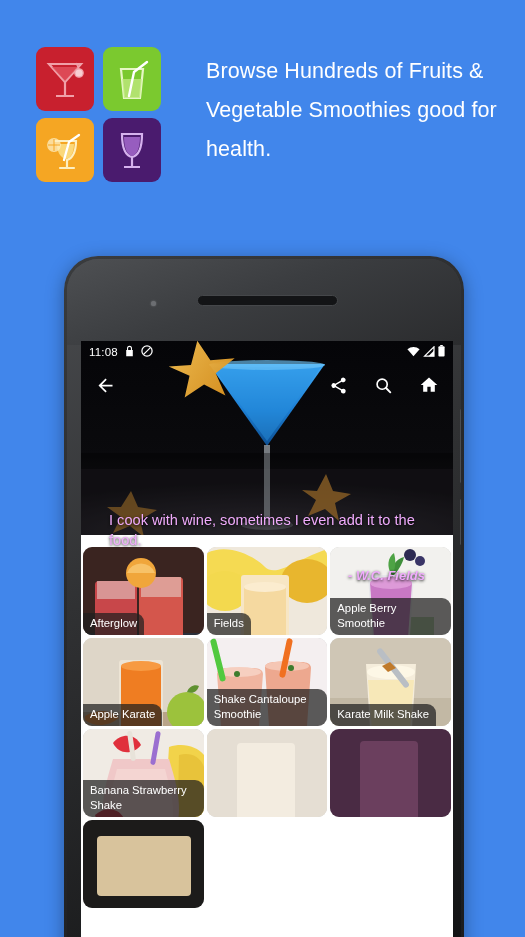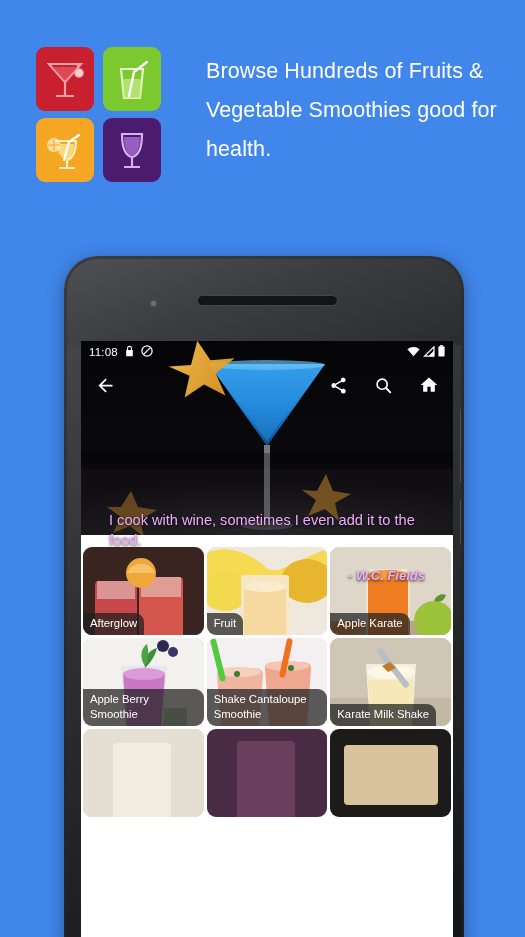--- a/index.html
+++ b/index.html
@@ -362,56 +362,56 @@
             <svg class="card-photo" width="122" height="118" viewBox="0 0 122 118" preserveAspectRatio="none">
               <rect width="122" height="118" fill="#efe8dc"></rect>
               <path d="M0 6c20-10 46 2 58 14S96 8 122 2v30H0z" fill="#f5da52"></path>
               <ellipse cx="100" cy="34" rx="26" ry="22" fill="#e8b62e"></ellipse>
               <ellipse cx="18" cy="44" rx="24" ry="20" fill="#f3d94e"></ellipse>
               <rect x="34" y="28" width="48" height="74" rx="3" fill="#f7e6c4"></rect>
               <rect x="37" y="40" width="42" height="62" fill="#f5d9a0"></rect>
               <ellipse cx="58" cy="40" rx="21" ry="5" fill="#fbeccf"></ellipse>
               <rect y="100" width="122" height="18" fill="#6e4a2c"></rect>
             </svg>
-            <div class="card-label">Fruit</div>
+            <div class="card-label">Fields</div>
+          </div>
+
+          <div class="card">
+            <svg class="card-photo" width="122" height="118" viewBox="0 0 122 118" preserveAspectRatio="none">
+              <rect width="122" height="118" fill="#f2f1ee"></rect>
+              <rect x="74" y="70" width="30" height="48" fill="#7fb26a" opacity=".6"></rect>
+              <path d="M38 28h46l-6 90H44z" fill="#e7e7ea"></path>
+              <path d="M40 36h42l-6 82H46z" fill="#c878c4"></path>
+              <ellipse cx="61" cy="36" rx="21" ry="6" fill="#dd9ad8"></ellipse>
+              <path d="M62 30c-2-10 4-18 12-20-2 8-6 14-12 20z" fill="#3f8f3a"></path>
+              <path d="M62 28c-6-8-4-18 2-22 2 8 2 15-2 22z" fill="#4ea345"></path>
+              <circle cx="80" cy="8" r="6" fill="#2d2a52"></circle>
+              <circle cx="90" cy="14" r="5" fill="#3a3566"></circle>
+            </svg>
+            <div class="card-label two-line">Apple Berry Smoothie</div>
           </div>
 
           <div class="card">
             <svg class="card-photo" width="122" height="118" viewBox="0 0 122 118" preserveAspectRatio="none">
               <rect width="122" height="118" fill="#ded6c8"></rect>
               <rect y="74" width="122" height="44" fill="#b9a489"></rect>
               <rect x="36" y="22" width="44" height="76" rx="3" fill="#f2e9da" opacity=".7"></rect>
               <rect x="38" y="28" width="40" height="70" fill="#ef7d22"></rect>
               <ellipse cx="58" cy="28" rx="20" ry="5" fill="#f79a42"></ellipse>
               <path d="M2 78c14-8 26-6 34 2-10 8-24 10-34 2z" fill="#ee8027"></path>
               <path d="M6 94c14-8 26-6 34 2-10 8-24 10-34 2z" fill="#e5731d"></path>
               <circle cx="104" cy="74" r="20" fill="#9cc23c"></circle>
               <path d="M104 54c2-6 8-8 12-6-2 6-6 8-12 6z" fill="#5f9130"></path>
               <path d="M88 100c10-6 20-4 26 4-8 6-20 6-26-4z" fill="#c79a5a"></path>
             </svg>
             <div class="card-label">Apple Karate</div>
           </div>
 
           <div class="card">
             <svg class="card-photo" width="122" height="118" viewBox="0 0 122 118" preserveAspectRatio="none">
-              <rect width="122" height="118" fill="#f2f1ee"></rect>
-              <rect x="74" y="70" width="30" height="48" fill="#7fb26a" opacity=".6"></rect>
-              <path d="M38 28h46l-6 90H44z" fill="#e7e7ea"></path>
-              <path d="M40 36h42l-6 82H46z" fill="#c878c4"></path>
-              <ellipse cx="61" cy="36" rx="21" ry="6" fill="#dd9ad8"></ellipse>
-              <path d="M62 30c-2-10 4-18 12-20-2 8-6 14-12 20z" fill="#3f8f3a"></path>
-              <path d="M62 28c-6-8-4-18 2-22 2 8 2 15-2 22z" fill="#4ea345"></path>
-              <circle cx="80" cy="8" r="6" fill="#2d2a52"></circle>
-              <circle cx="90" cy="14" r="5" fill="#3a3566"></circle>
-            </svg>
-            <div class="card-label two-line">Apple Berry Smoothie</div>
-          </div>
-
-          <div class="card">
-            <svg class="card-photo" width="122" height="118" viewBox="0 0 122 118" preserveAspectRatio="none">
               <rect width="122" height="118" fill="#f4eff0"></rect>
               <rect y="92" width="122" height="26" fill="#e8c9cf"></rect>
               <path d="M10 36c0-4 4-6 10-6h26c6 0 10 2 10 6l-4 52c0 6-6 10-19 10s-19-4-19-10z" fill="#f0b5a0"></path>
               <path d="M58 30c0-4 4-6 10-6h26c6 0 10 2 10 6l-4 58c0 6-6 10-19 10s-19-4-19-10z" fill="#eda88f"></path>
               <ellipse cx="32" cy="34" rx="22" ry="5" fill="#f6cfc0"></ellipse>
               <ellipse cx="80" cy="28" rx="22" ry="5" fill="#f5c6b4"></ellipse>
               <rect x="8" y="0" width="6" height="44" rx="3" fill="#52c93f" transform="rotate(-14 11 22)"></rect>
               <rect x="76" y="0" width="6" height="40" rx="3" fill="#f07020" transform="rotate(12 79 20)"></rect>
               <circle cx="30" cy="36" r="3" fill="#3e7c2e"></circle>
               <circle cx="84" cy="30" r="3" fill="#3e7c2e"></circle>
@@ -425,20 +425,34 @@
               <rect y="60" width="122" height="58" fill="#c2b8a4"></rect>
               <path d="M36 26h50l-5 80c0 6-8 10-20 10s-20-4-20-10z" fill="#f5eddb"></path>
               <path d="M38 42h46l-5 64c0 5-7 8-18 8s-18-3-18-8z" fill="#f7e8b8"></path>
               <ellipse cx="61" cy="34" rx="24" ry="7" fill="#fdf7e6"></ellipse>
               <rect x="60" y="6" width="6" height="48" rx="3" fill="#b9bec4" transform="rotate(-38 63 30)"></rect>
               <path d="M52 28l8-4 6 6-8 4z" fill="#c07a2a"></path>
             </svg>
             <div class="card-label">Karate Milk Shake</div>
           </div>
 
+          <div class="card">
+            <svg class="card-photo" width="122" height="118" viewBox="0 0 122 118" preserveAspectRatio="none">
+              <rect width="122" height="118" fill="#f0ebe4"></rect>
+              <path d="M86 18c18-6 36 2 40 18l-6 82H80z" fill="#f2d34a"></path>
+              <path d="M96 26c14-4 24 4 26 16l-4 76H94z" fill="#e8c33a"></path>
+              <path d="M30 30h56c6 20 10 34 10 50 0 26-14 38-38 38S20 106 20 80c0-16 4-30 10-50z" fill="#f0c8c8"></path>
+              <path d="M34 40h48c4 16 8 28 8 42 0 22-12 32-32 32S26 104 26 82c0-14 4-26 8-42z" fill="#f4d5d2"></path>
+              <path d="M30 14c8-10 22-10 28 2-8 10-22 10-28-2z" fill="#e0303c"></path>
+              <path d="M12 86c12-10 26-6 30 6-12 10-26 6-30-6z" fill="#c9243a"></path>
+              <rect x="70" y="2" width="5" height="34" rx="2.5" fill="#9b6fd0" transform="rotate(10 72 19)"></rect>
+              <rect x="46" y="2" width="5" height="30" rx="2.5" fill="#e8e3da" transform="rotate(-8 48 17)"></rect>
+            </svg>
+            <div class="card-label two-line">Banana Strawberry Shake</div>
+          </div>
 
           <div class="card">
             <svg class="card-photo" width="122" height="118" viewBox="0 0 122 118" preserveAspectRatio="none">
               <rect width="122" height="118" fill="#e5ded3"></rect>
               <rect x="30" y="14" width="58" height="100" rx="4" fill="#f3ece0"></rect>
             </svg>
           </div>
           <div class="card">
             <svg class="card-photo" width="122" height="118" viewBox="0 0 122 118" preserveAspectRatio="none">
               <rect width="122" height="118" fill="#4a2b44"></rect>

